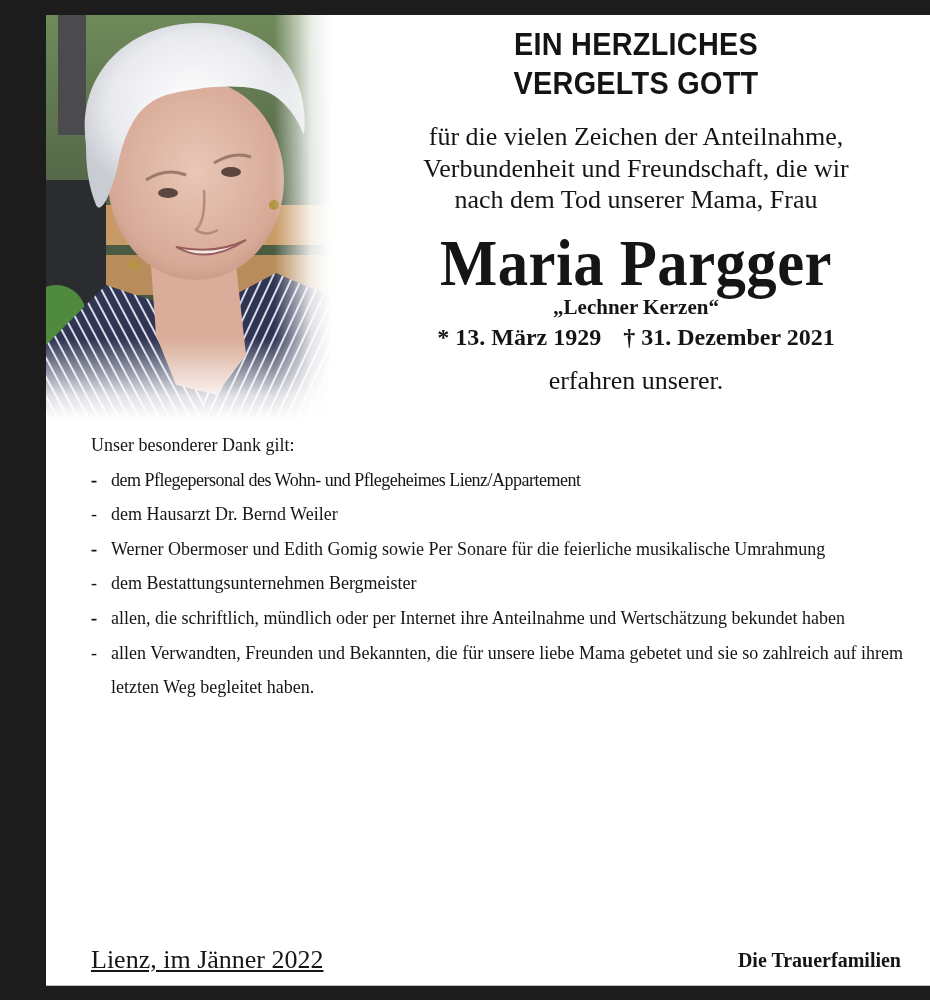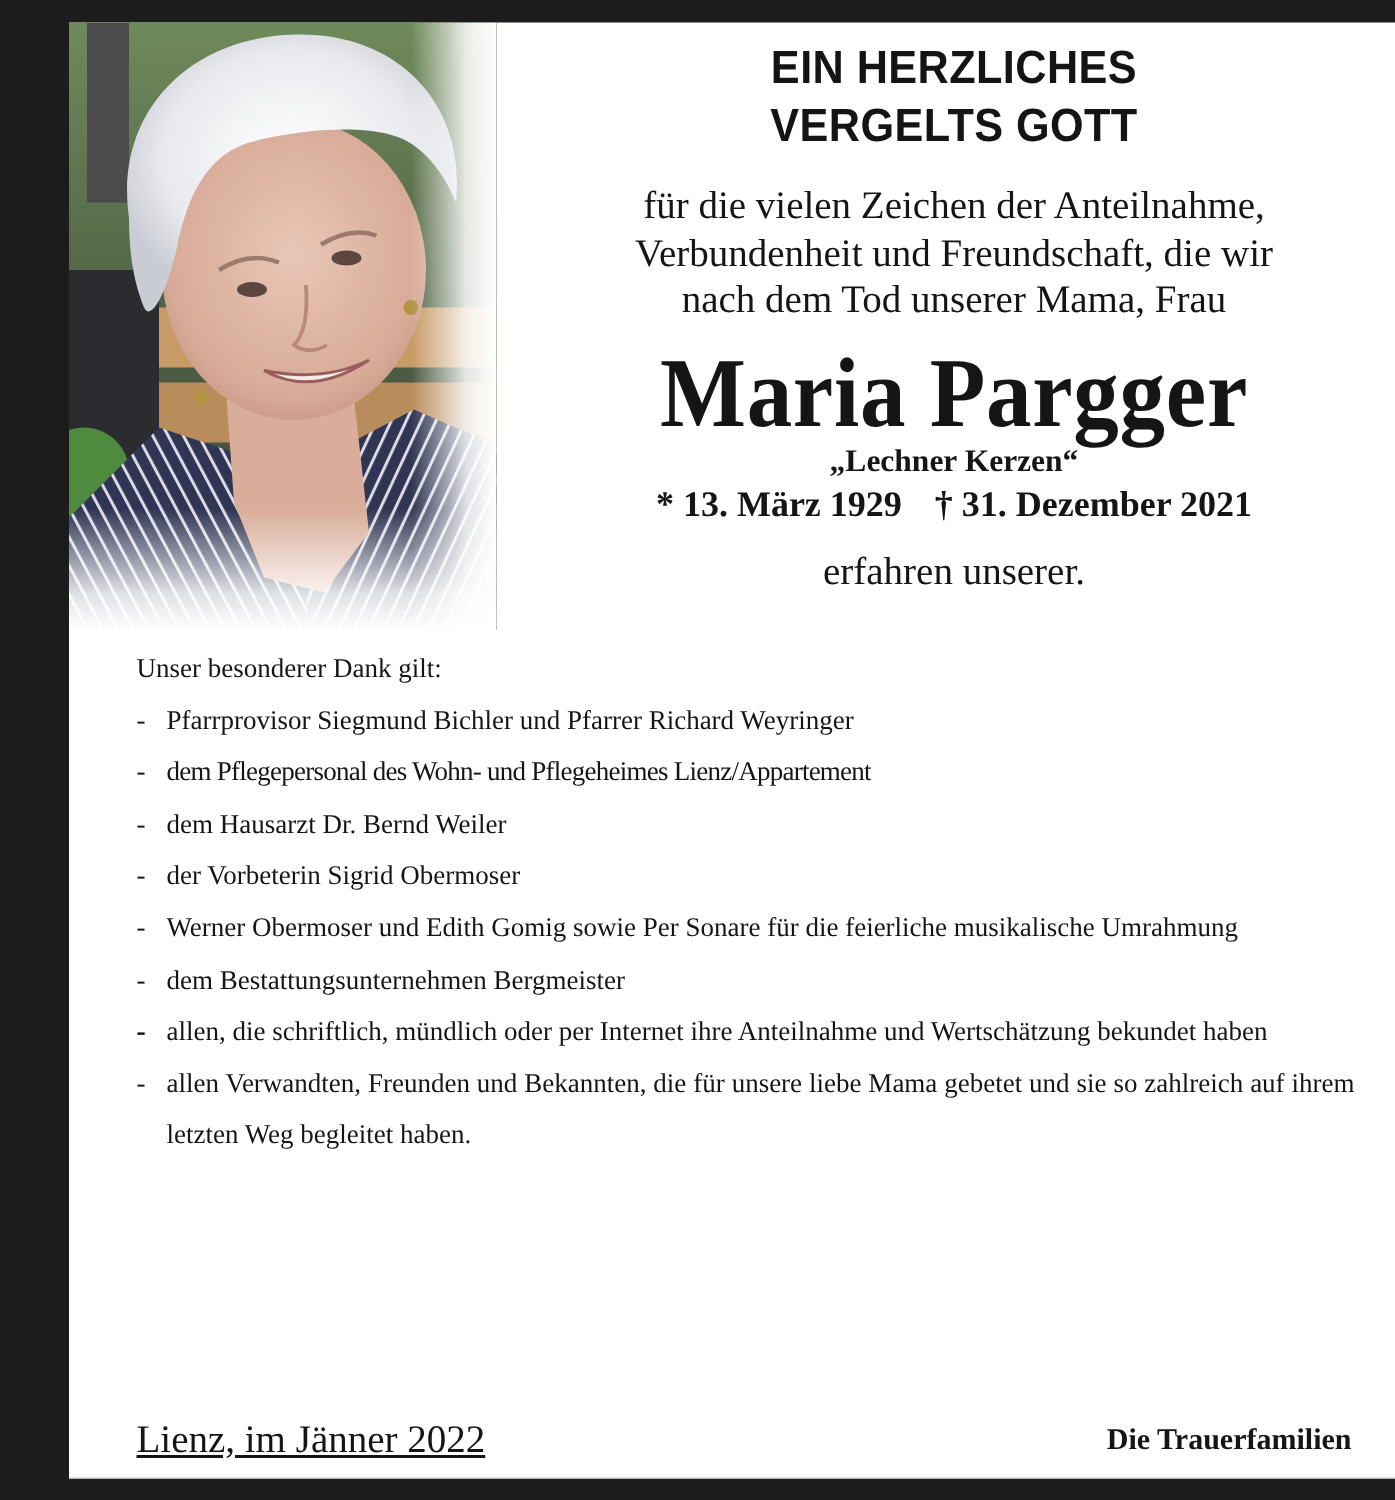--- a/index.html
+++ b/index.html
@@ -222,24 +222,24 @@
     <div class="nickname">„Lechner Kerzen“</div>
     <div class="dates">
       <span>* 13. März 1929</span><span class="gap"></span><span>† 31. Dezember 2021</span>
     </div>
     <div class="closing">erfahren unserer.</div>
   </div>
 
   <div class="thanks">
     <div class="thanks-intro">Unser besonderer Dank gilt:</div>
     <ul class="thanks-list">
-      <li class="nowrap"><span class="dash">-</span><span>Pfarrprovisor Siegmund Bichler und Pfarrer Richard Weyringer</span></li>
+      <li class="nowrap"><span class="dash">-</span></li>
       <li class="nowrap"><span class="dash">-</span><span style="letter-spacing:-0.5px">dem Pflegepersonal des Wohn- und Pflegeheimes Lienz/Appartement</span></li>
       <li class="nowrap"><span class="dash">-</span><span>dem Hausarzt Dr. Bernd Weiler</span></li>
-      <li class="nowrap"><span class="dash">-</span><span>der Vorbeterin Sigrid Obermoser</span></li>
+      <li class="nowrap"><span class="dash">-</span></li>
       <li><span class="dash">-</span><span>Werner Obermoser und Edith Gomig sowie Per Sonare für die feierliche musikalische Umrahmung</span></li>
       <li class="nowrap"><span class="dash">-</span><span>dem Bestattungsunternehmen Bergmeister</span></li>
       <li class="nowrap"><span class="dash">-</span></li>
       <li><span class="dash">-</span><span>allen, die schriftlich, mündlich oder per Internet ihre Anteilnahme und Wertschätzung bekundet haben</span></li>
       <li><span class="dash">-</span><span>allen Verwandten, Freunden und Bekannten, die für unsere liebe Mama gebetet und sie so zahlreich auf ihrem letzten Weg begleitet haben.</span></li>
     </ul>
   </div>
 
   <div class="footer-place">Lienz, im Jänner 2022</div>
   <div class="footer-sign">Die Trauerfamilien</div>

